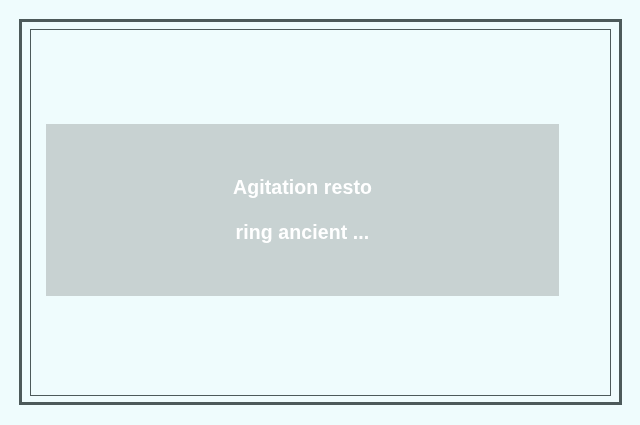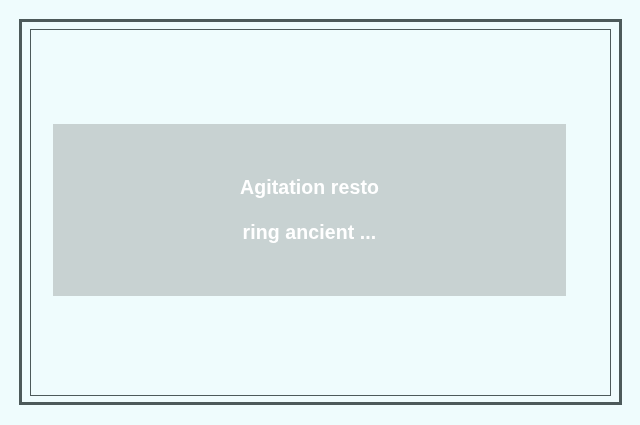--- a/index.html
+++ b/index.html
@@ -45,21 +45,21 @@
     width: 581px;
     height: 367px;
     box-sizing: border-box;
     border: 1.5px solid #4d5a5a;
     background: transparent;
   }
 
   
   #placeholder-box {
     position: absolute;
-    left: 53px;
+    left: 46px;
     top: 124px;
     width: 513px;
     height: 172px;
     background: #c8d2d2;
     display: flex;
     align-items: center;
     justify-content: center;
     box-sizing: border-box;
   }
 

